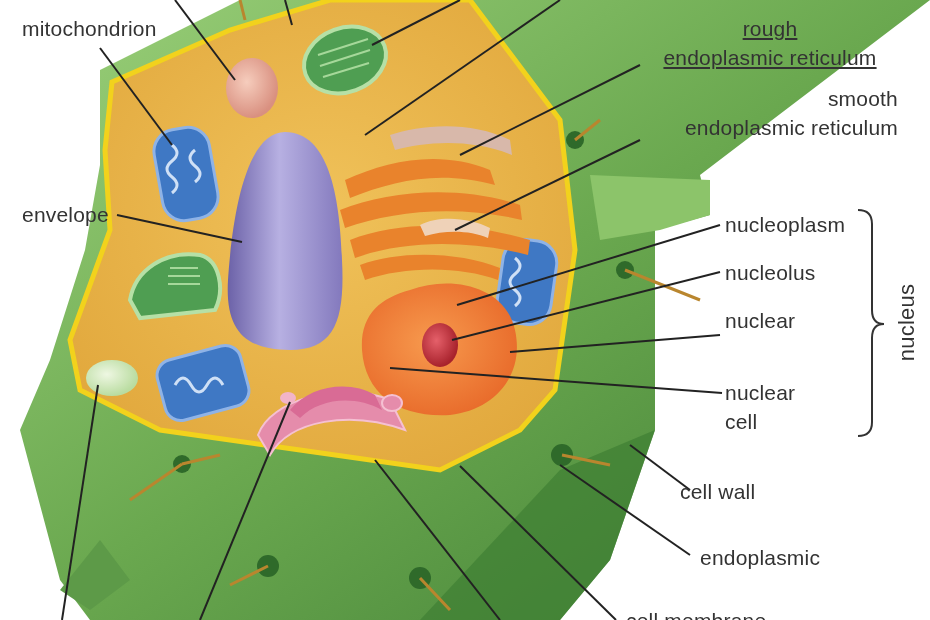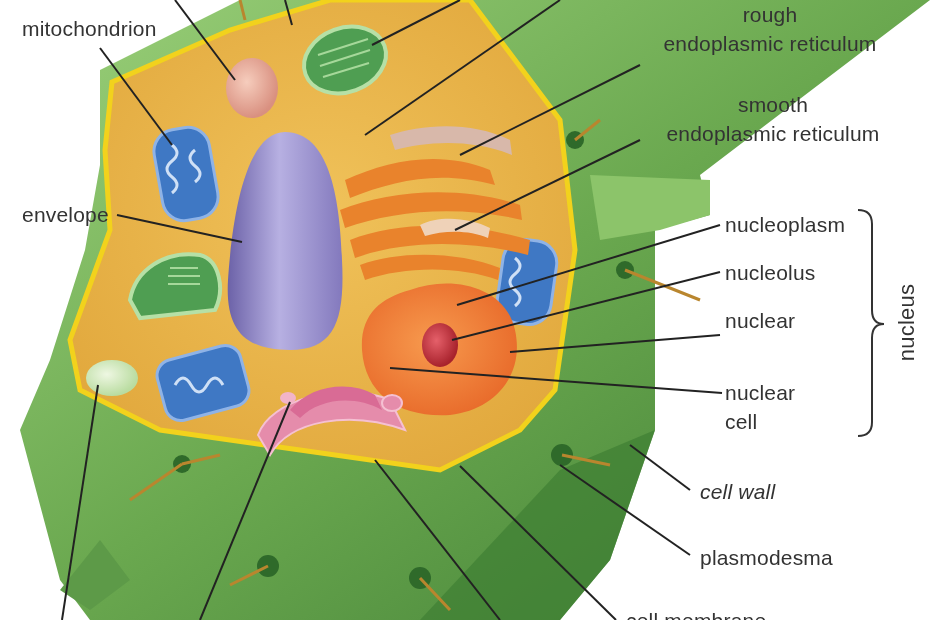--- a/index.html
+++ b/index.html
@@ -143,36 +143,36 @@
       <line x1="200" y1="620" x2="290" y2="402"></line>
       <line x1="62" y1="620" x2="98" y2="385"></line>
     </g>
 
     <path d="M858,210 q14,0 14,14 L872,310 q0,14 12,14 q-12,0 -12,14 L872,422 q0,14 -14,14" fill="none" stroke="#333333" stroke-width="2"></path>
   </svg>
 
   <div class="lbl" style="left:22px;top:14px;">mitochondrion</div>
   <div class="lbl" style="left:22px;top:200px;">envelope</div>
 
-  <div class="lbl center" style="left:645px;top:0;width:250px;">
+  <div class="lbl center" style="left:645px;top:14px;width:250px;text-decoration:underline;">
     <div>rough</div>
     <div>endoplasmic reticulum</div>
   </div>
-  <div class="lbl center" style="left:648px;top:90px;width:250px;">
+  <div class="lbl center" style="left:648px;top:84px;width:250px;text-align:right;">
     <div>smooth</div>
     <div>endoplasmic reticulum</div>
   </div>
 
   <div class="lbl" style="left:725px;top:210px;">nucleoplasm</div>
   <div class="lbl" style="left:725px;top:258px;">nucleolus</div>
   <div class="lbl" style="left:725px;top:306px;">
     <div>nuclear</div>
   </div>
   <div class="lbl" style="left:725px;top:378px;">
     <div>nuclear</div>
     <div>cell</div>
   </div>
   <div class="lbl vert" style="left:866px;top:308px;width:80px;text-align:center;">nucleus</div>
 
-  <div class="lbl" style="left:700px;top:477px;font-style:italic;">cell wall</div>
-  <div class="lbl" style="left:700px;top:543px;">plasmodesma</div>
+  <div class="lbl" style="left:680px;top:477px;">cell wall</div>
+  <div class="lbl" style="left:700px;top:543px;">endoplasmic</div>
   <div class="lbl" style="left:626px;top:606px;">cell membrane</div>
 </div>
 
 </body></html>

